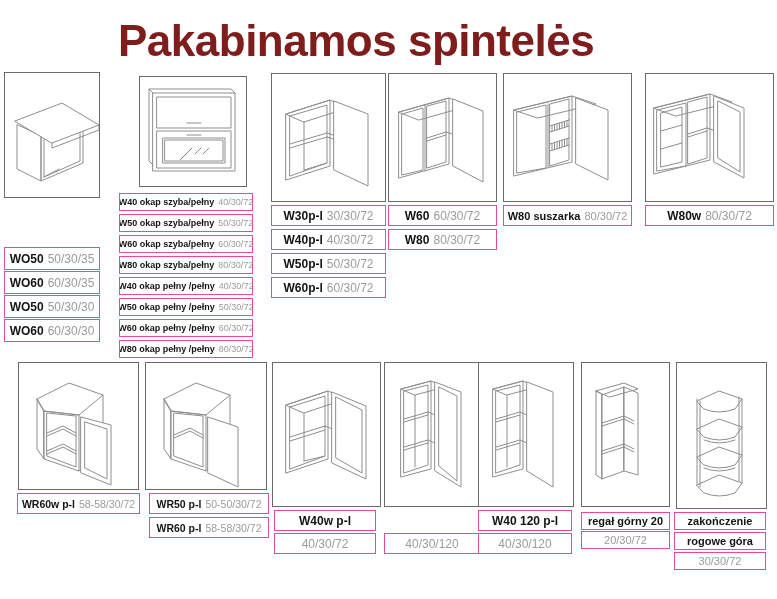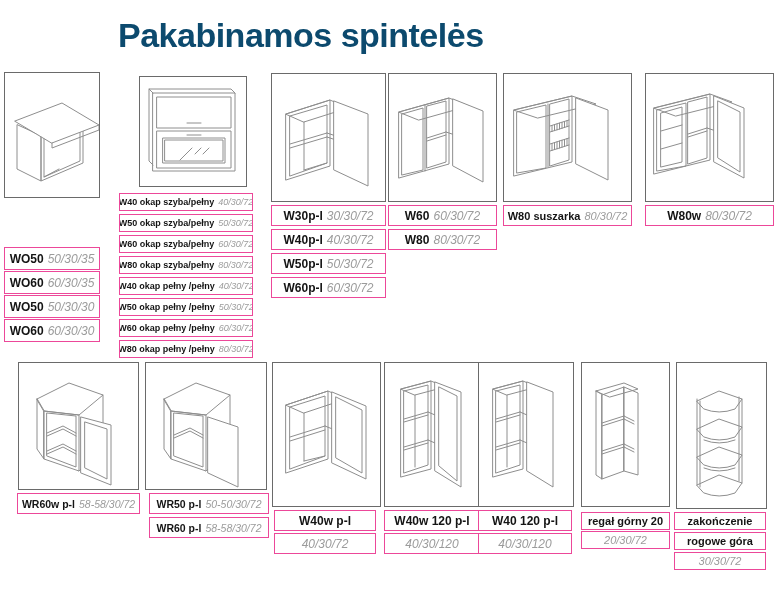--- a/index.html
+++ b/index.html
@@ -1,28 +1,28 @@
 <!DOCTYPE html>
 <html><head>
 <meta charset="utf-8">
 <style>
   html,body{margin:0;padding:0;background:#fff;}
   .page{position:relative;width:777px;height:599px;background:#ffffff;overflow:hidden;
         font-family:"Liberation Sans", sans-serif;}
-  .title{position:absolute;left:118px;top:16px;font-size:34px;font-weight:700;color:#0c4a6e;
+  .title{position:absolute;left:118px;top:16px;font-size:44px;font-weight:700;color:#7f1d1d;
          letter-spacing:-0.5px;white-space:nowrap;}
   .frame{position:absolute;border:1px solid #6a6a6a;background:#fff;}
   .frame svg{position:absolute;left:0;top:0;width:100%;height:100%;}
   .frame svg *{stroke:#8e8e8e;stroke-width:1;fill:none;stroke-linejoin:round;stroke-linecap:round;}
   .frame svg .solid{fill:#ffffff;}
   .lbl{position:absolute;border:1px solid #ec4899;background:#fff;height:19px;
        display:flex;align-items:center;justify-content:center;white-space:nowrap;
        font-size:11px;overflow:hidden;}
   .lbl .code{font-weight:700;color:#141414;}
-  .lbl .dims{color:#9b9b9b;margin-left:4px;font-style:italic;}
+  .lbl .dims{color:#9b9b9b;margin-left:4px;}
   .lbl.center .dims{margin-left:0;}
   .fs9{font-size:9px;}
   .fs10{font-size:10.5px;}
   .fs12{font-size:12px;}
   .h21{height:21px;margin-top:43px;}
   .h17{height:16px;}
 </style>
 </head>
 <body>
 
@@ -345,23 +345,20 @@
     <span class="dims">58-58/30/72</span>
   </div>
 
   <div class="lbl fs12" style="left:274px;top:510px;width:100px">
     <span class="code">W40w p-l</span>
   </div>
   <div class="lbl center fs12" style="left:274px;top:533px;width:100px">
     <span class="dims">40/30/72</span>
   </div>
 
-  <div class="lbl fs12" style="left:384px;top:510px;width:94px">
-    <span class="code">W40w 120 p-l</span>
-  </div>
   <div class="lbl center fs12" style="left:384px;top:533px;width:94px">
     <span class="dims">40/30/120</span>
   </div>
 
   <div class="lbl fs12" style="left:478px;top:510px;width:92px">
     <span class="code">W40 120 p-l</span>
   </div>
   <div class="lbl center fs12" style="left:478px;top:533px;width:92px">
     <span class="dims">40/30/120</span>
   </div>

